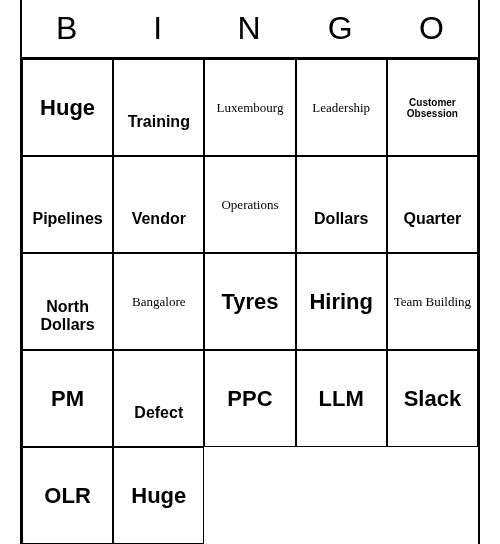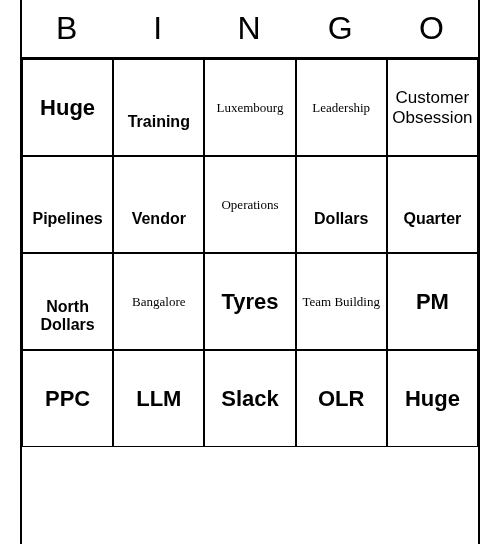--- a/index.html
+++ b/index.html
@@ -67,21 +67,22 @@
       font-weight: bold;
       margin-top: 29px;
     }
 
     .cell-small {
       font-size: 13px;
       font-family: Liberation Serif, serif;
     }
 
     .cell-xsmall {
-      font-size: 17px;
+      font-size: 10px;
+      font-weight: bold;
     }
   </style>
 </head>
 <body>
 
 <div class="bingo-card">
   <div class="bingo-header">
   <div class="bingo-header-cell">B</div>
       <div class="bingo-header-cell">I</div>
       <div class="bingo-header-cell">N</div>
@@ -122,24 +123,30 @@
       <div class="bingo-cell">
         <span class="cell-medium">North Dollars</span>
       </div>
       <div class="bingo-cell">
         <span class="cell-small">Bangalore</span>
       </div>
       <div class="bingo-cell">
         <span class="cell-large">Tyres</span>
       </div>
       <div class="bingo-cell">
+        <span class="cell-large">Hiring</span>
+      </div>
+      <div class="bingo-cell">
         <span class="cell-small">Team Building</span>
       </div>
       <div class="bingo-cell">
         <span class="cell-large">PM</span>
+      </div>
+      <div class="bingo-cell">
+        <span class="cell-medium">Defect</span>
       </div>
       <div class="bingo-cell">
         <span class="cell-large">PPC</span>
       </div>
       <div class="bingo-cell">
         <span class="cell-large">LLM</span>
       </div>
       <div class="bingo-cell">
         <span class="cell-large">Slack</span>
       </div>

